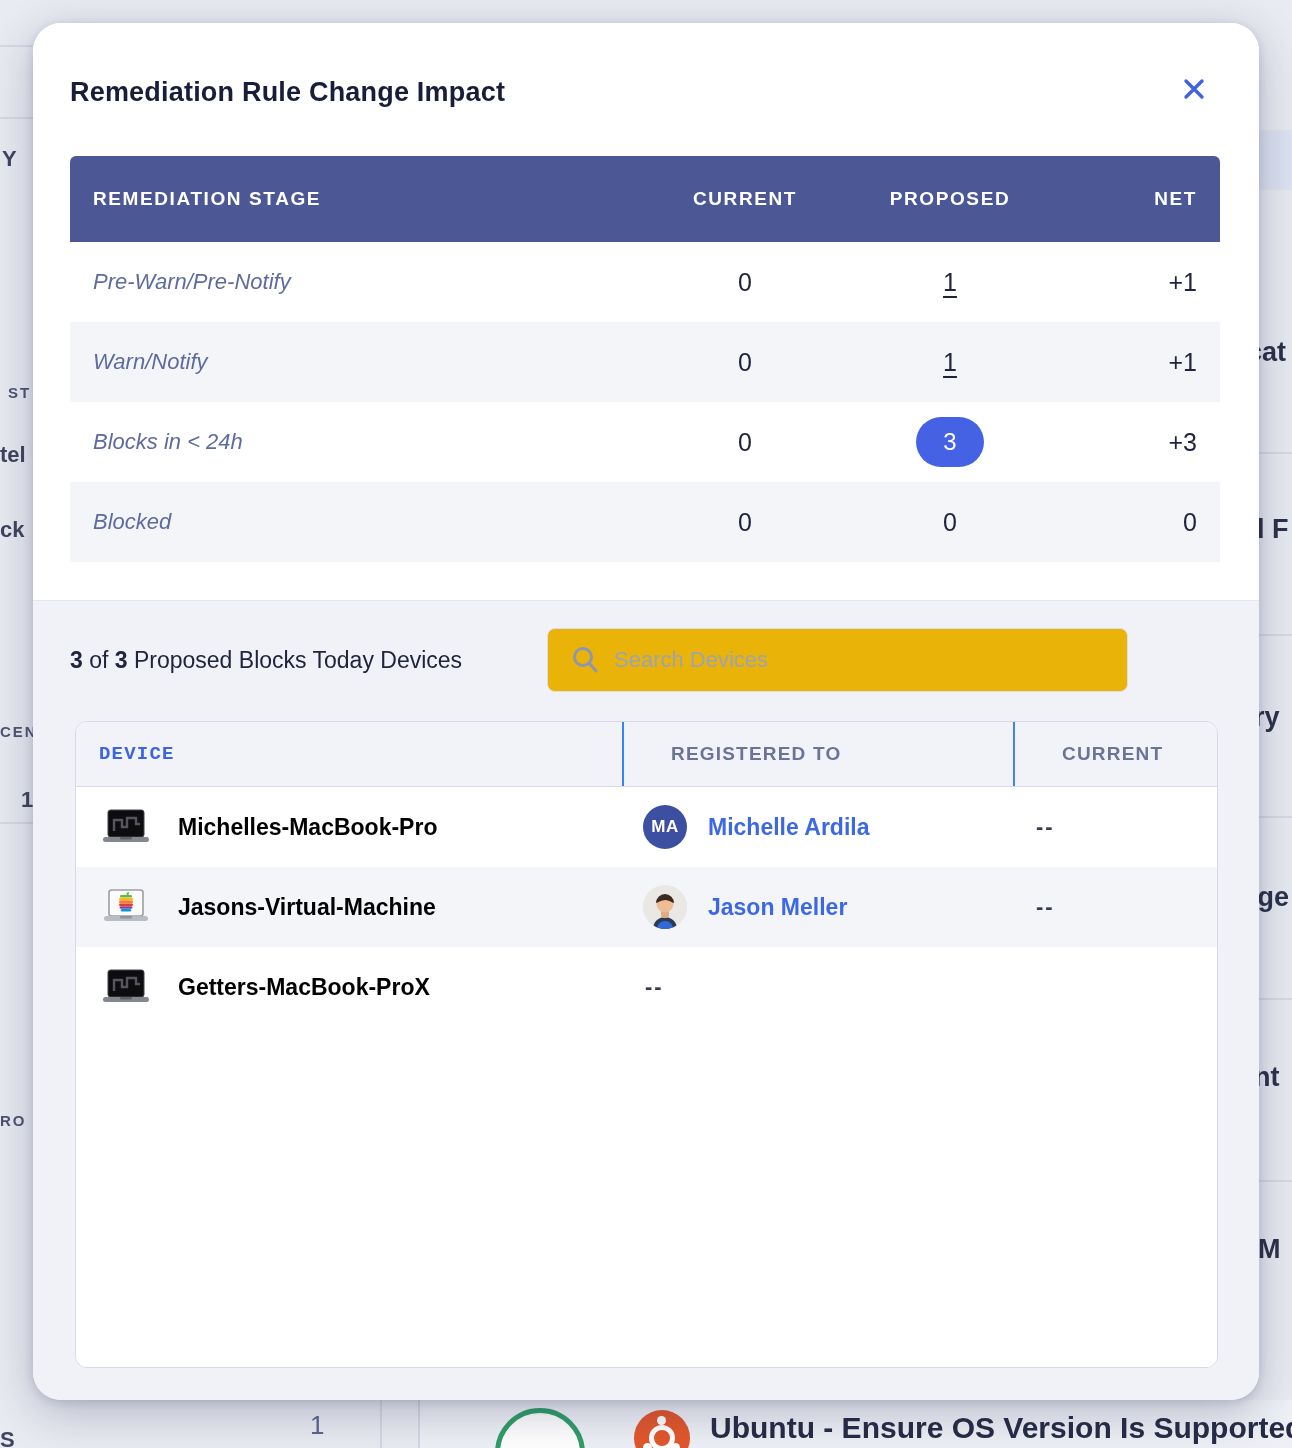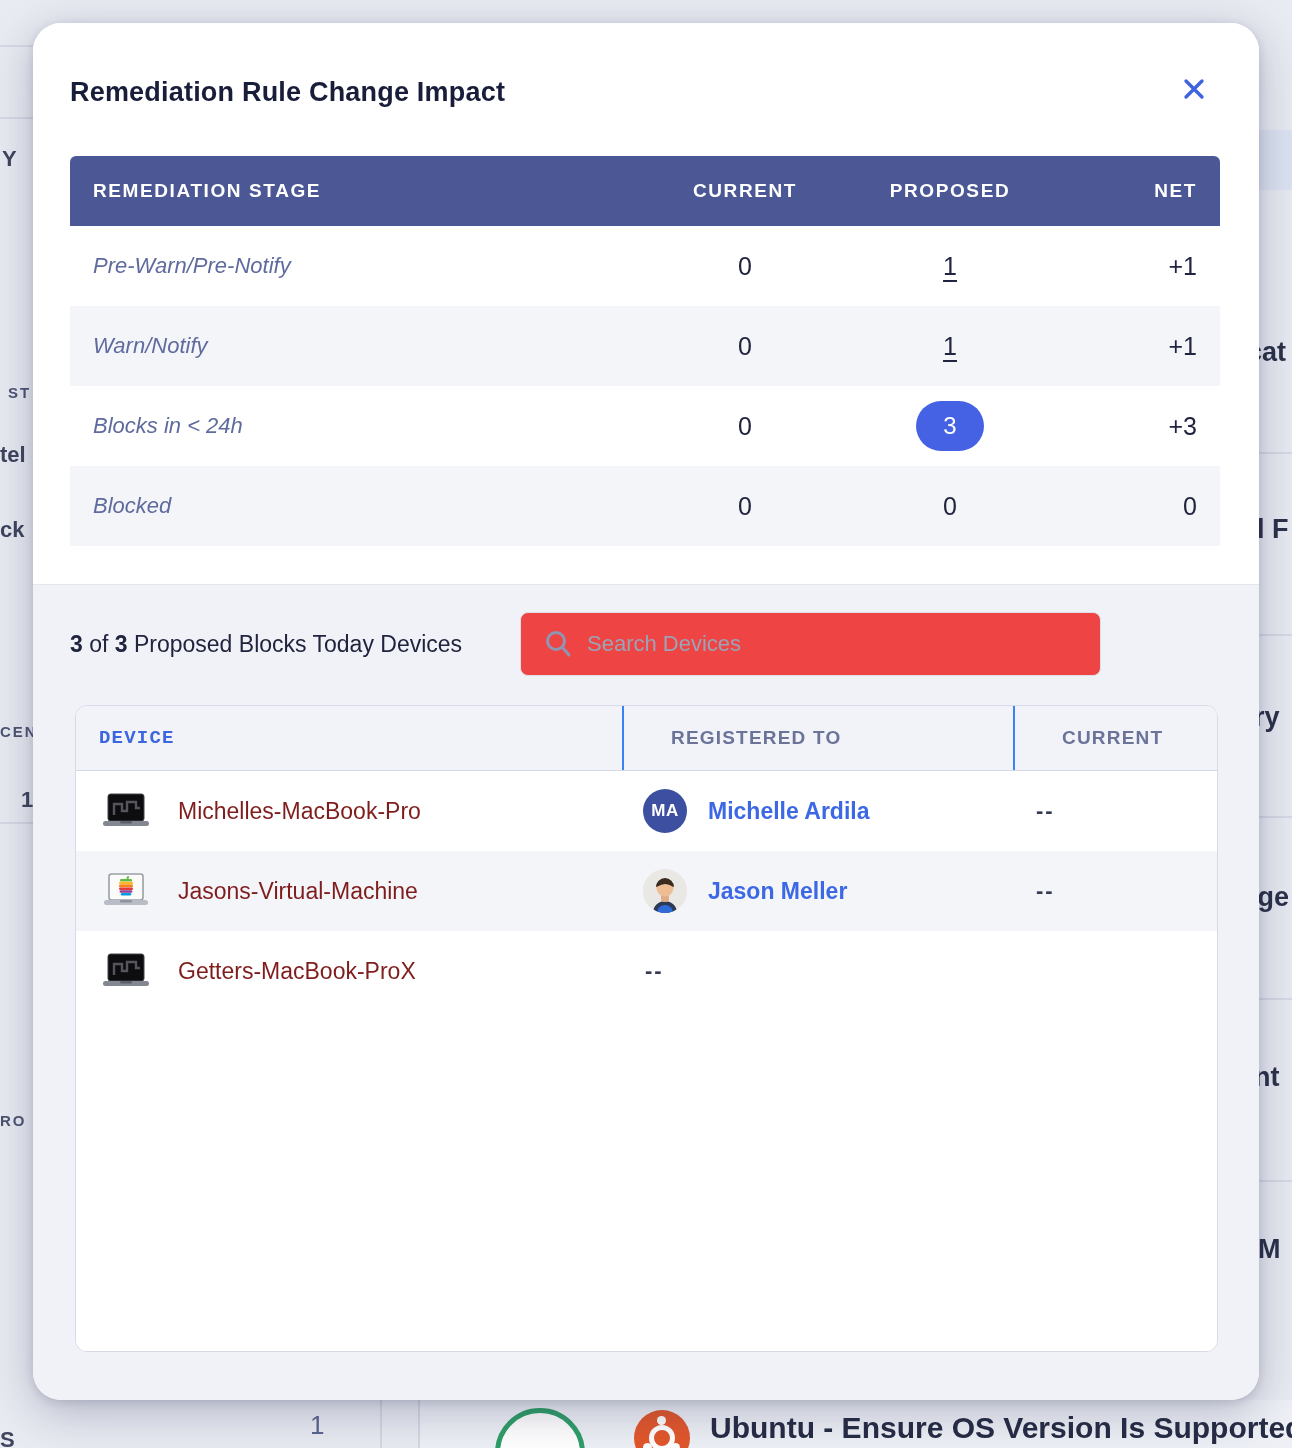--- a/index.html
+++ b/index.html
@@ -44,21 +44,21 @@
   .modal-title { font-size:27px; font-weight:800; color:#181d3a; letter-spacing:.2px; }
   .close-btn { border:none; background:none; cursor:pointer; padding:4px; margin-right:10px; }
 
   
   .impact-table { margin-top:48px; width:1150px; }
   .impact-row {
     display:grid; grid-template-columns:1fr 170px 240px 150px;
     align-items:center; height:80px;
   }
   .impact-header {
-    height:70px; background:#4c5896; border-radius:6px 6px 0 0;
+    height:86px; background:#4c5896; border-radius:6px 6px 0 0;
     color:#fff; font-size:19px; font-weight:700; letter-spacing:1.6px;
   }
   .impact-row:nth-child(odd):not(.impact-header) { background:#f4f5f9; }
   .c-stage { padding-left:23px; }
   .c-center { text-align:center; }
   .c-right { text-align:right; padding-right:23px; }
   .stage-label { font-style:italic; font-size:22px; color:#5f6b9e; }
   .num { font-size:25px; color:#20243e; }
   .prop-link { font-size:25px; color:#20243e; text-decoration:underline; text-underline-offset:5px; text-decoration-thickness:2px; cursor:pointer; }
   .prop-pill {
@@ -68,21 +68,21 @@
   }
 
   
   .modal-bottom {
     flex:1; background:#f1f2f7; border-top:1px solid #e4e6ef;
   }
   .subheader { display:flex; align-items:center; padding:27px 0 0 37px; }
   .count-text { font-size:23px; color:#20243e; width:450px; }
   .count-text b { font-weight:800; }
   .search-box {
-    width:581px; height:64px; background:#ef4444;
+    margin-left:27px; width:581px; height:64px; background:#eab308;
     border:1px solid #dcdfe9; border-radius:8px;
     display:flex; align-items:center; padding:0 18px 0 22px;
   }
   .search-box input {
     border:none; outline:none; flex:1; font-size:22px; color:#30354f;
     font-family:"Liberation Sans", sans-serif; margin-left:14px; background:transparent;
   }
   .search-box input::placeholder { color:#9ba3b7; }
 
   
@@ -99,21 +99,21 @@
     display:flex; align-items:center; padding-left:23px;
     font-size:19px; font-weight:700; letter-spacing:1.2px; cursor:pointer;
   }
   .dev-header > div + div { border-left:2px solid #3b82f6;padding-left:47px; }
   .th-device { color:#3b66e0;font-family:Liberation Mono, monospace; }
   .th-muted { color:#6b7399; }
 
   .dev-row { display:grid; grid-template-columns:546px 391px 1fr; height:80px; align-items:center; }
   .dev-row:nth-child(odd) { background:#f4f5f9; }
   .cell-device { display:flex; align-items:center; padding-left:25px; }
-  .dev-name { margin-left:27px; font-size:23px; font-weight:400; color:#7f1d1d; cursor:pointer; }
+  .dev-name { margin-left:27px; font-size:23px; font-weight:700; color:#000000; cursor:pointer; }
   .cell-user { display:flex; align-items:center; padding-left:21px; }
   .avatar {
     width:44px; height:44px; border-radius:50%; flex:0 0 44px;
     display:flex; align-items:center; justify-content:center;
     color:#fff; font-size:17px; font-weight:600; letter-spacing:.5px; overflow:hidden;
   }
   .user-name { margin-left:21px; font-size:23px; font-weight:600; color:#3c68e6; cursor:pointer; }
   .cell-current { padding-left:23px; font-size:22px; font-weight:700; color:#343a52; letter-spacing:2px; }
   .dev-filler { flex:1; background:#fff; }
 </style>

